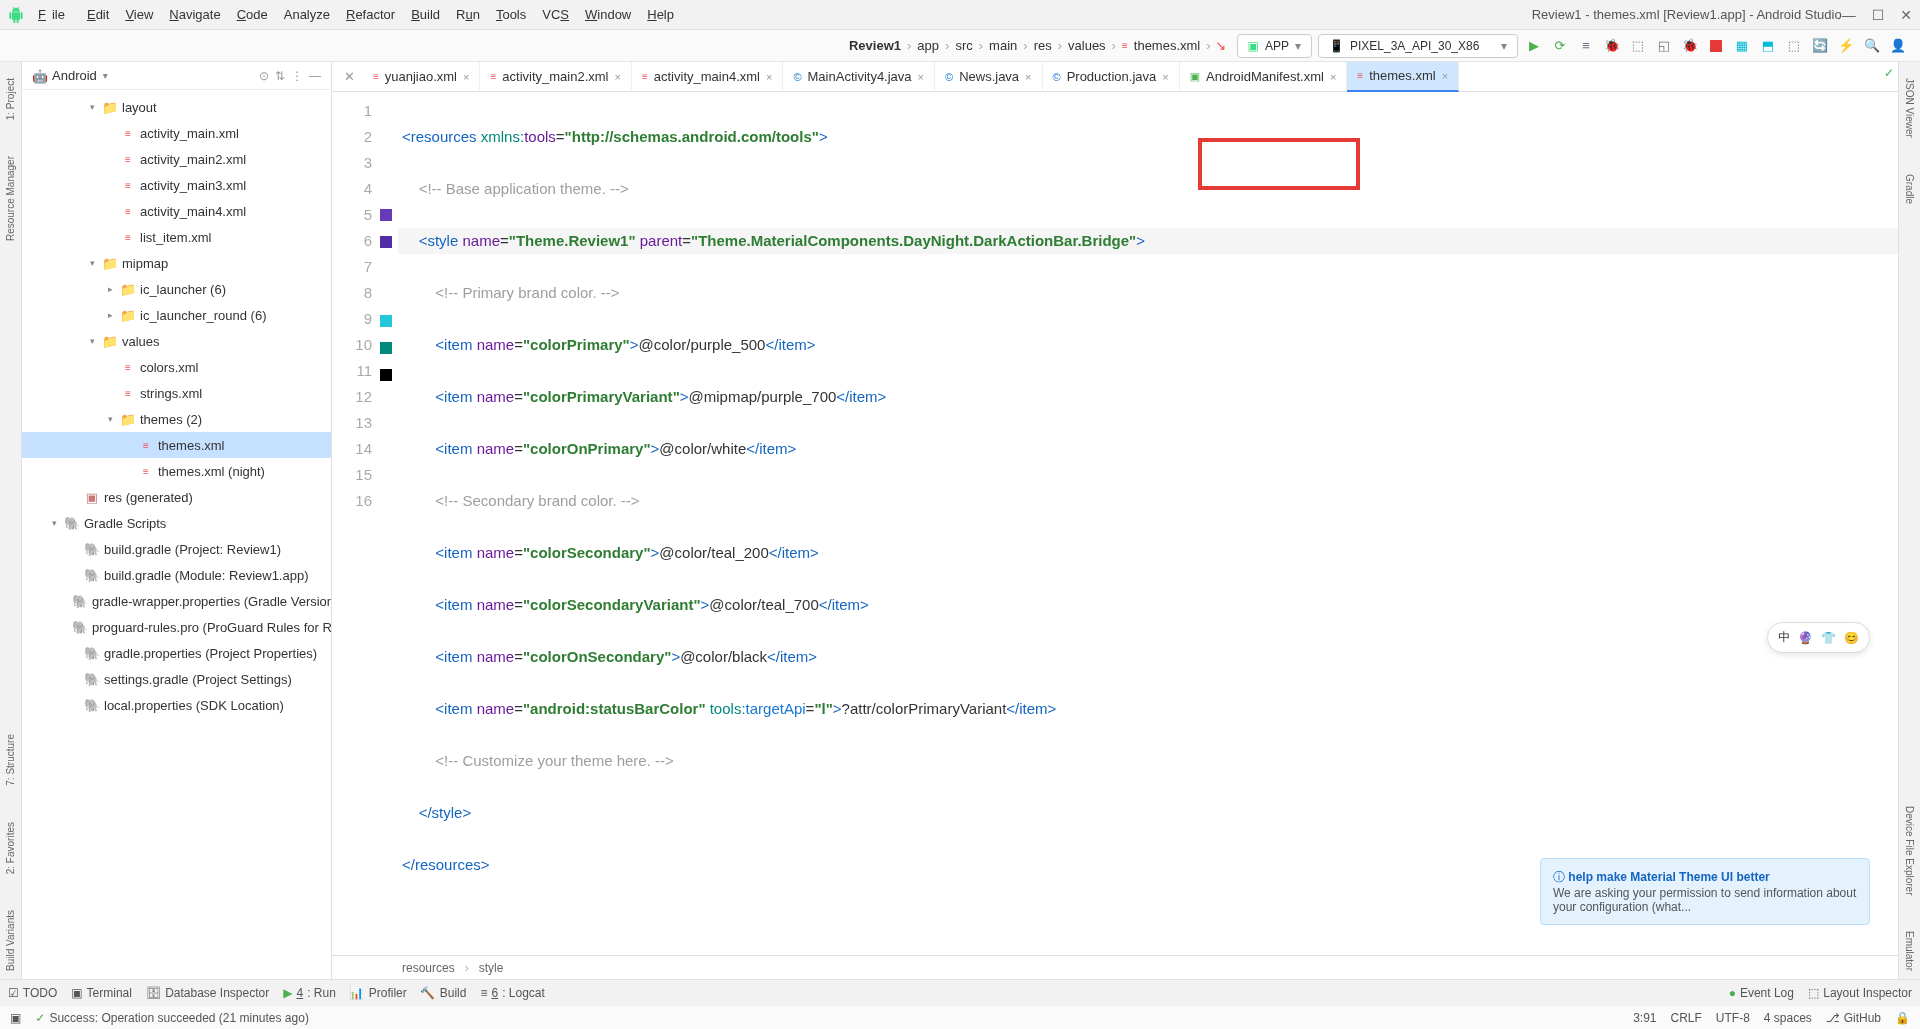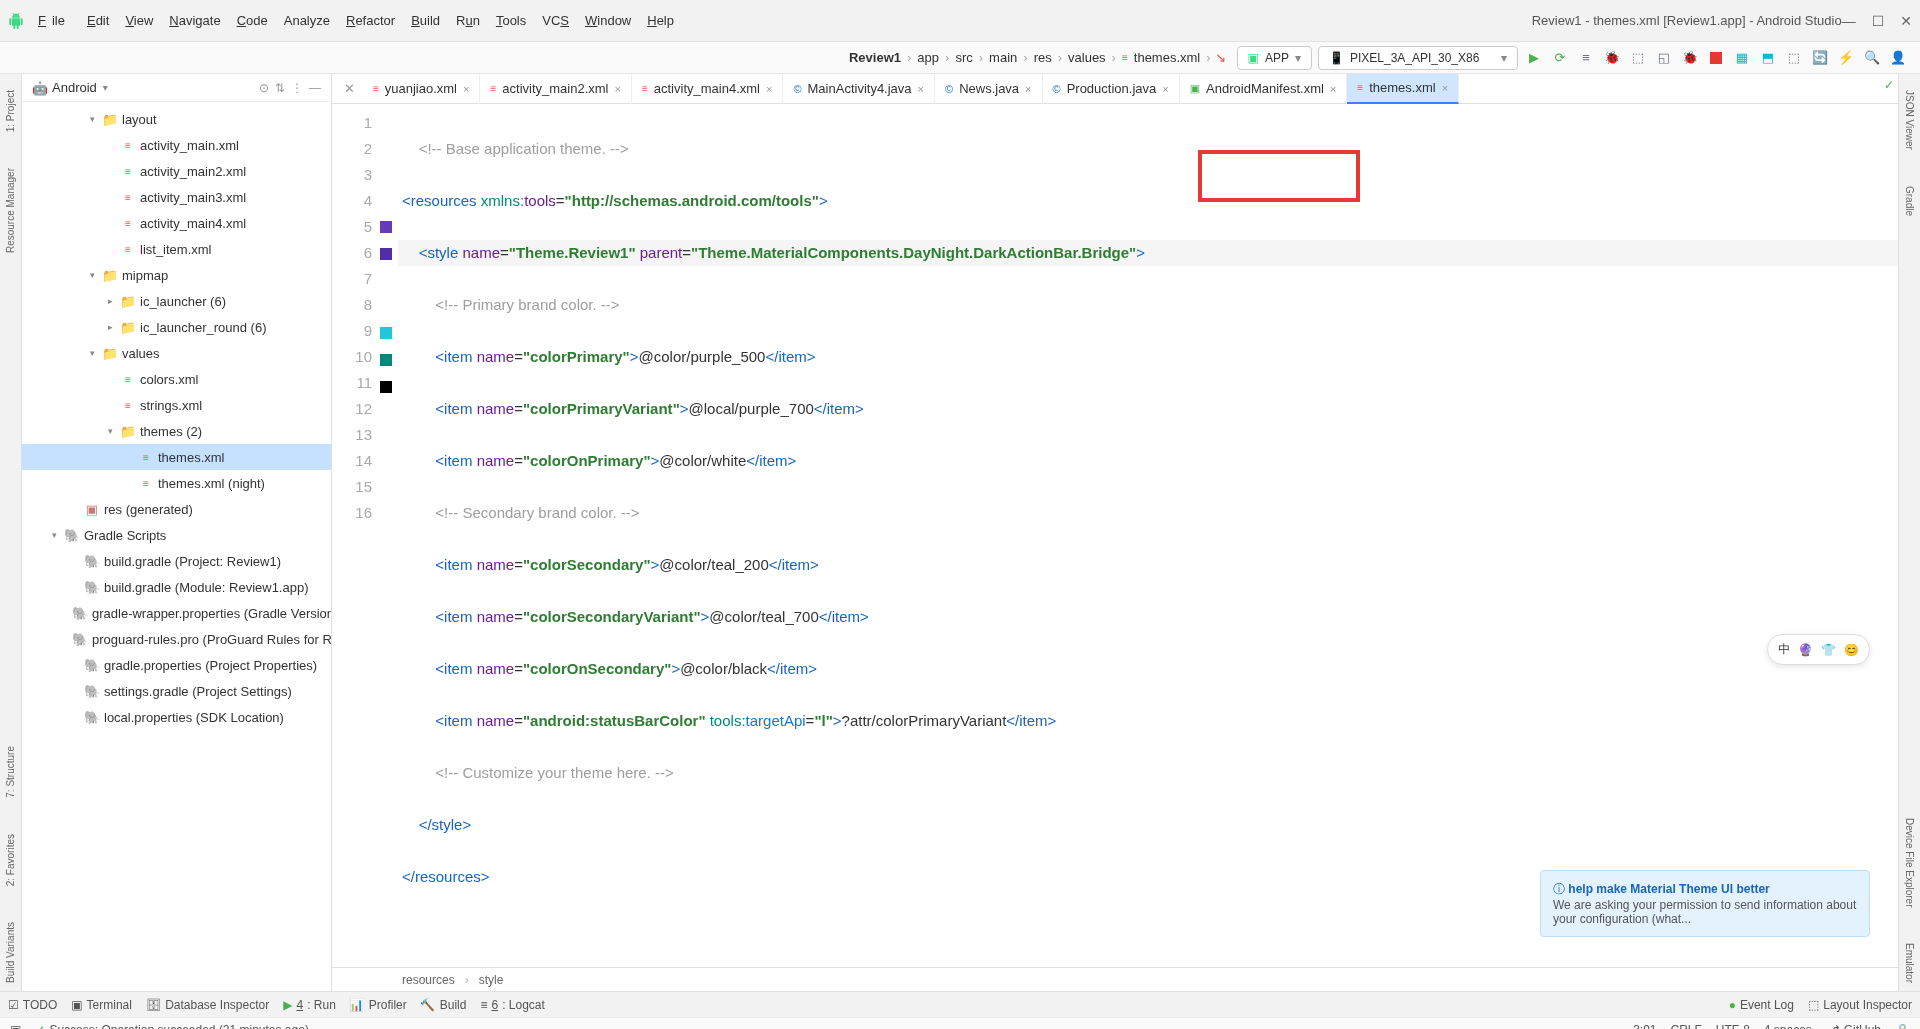--- a/index.html
+++ b/index.html
@@ -1,17 +1,17 @@
 <!DOCTYPE html>
 <html><head>
 <meta charset="utf-8">
 <style>
 * { margin: 0; padding: 0; box-sizing: border-box; font-family: -apple-system, BlinkMacSystemFont, "Segoe UI", sans-serif; }
 body { background: #fafafa; font-size: 13px; color: #333; overflow: hidden; width: 1920px; height: 1029px; }
-.menubar { height: 42px; background: #f2f2f2; display: flex; align-items: center; padding: 0 8px; border-bottom: 1px solid #e0e0e0; }
+.menubar { height: 30px; background: #f2f2f2; display: flex; align-items: center; padding: 0 8px; border-bottom: 1px solid #e0e0e0; }
 .menubar .logo { width: 16px; height: 16px; margin-right: 8px; }
 .menubar .menu { display: flex; gap: 4px; }
 .menubar .menu span { padding: 4px 6px; cursor: pointer; }
 .menubar .title { flex: 1; text-align: right; color: #555; }
 .menubar .winbtns { display: flex; gap: 16px; }
 .menubar .winbtns span { cursor: pointer; font-size: 14px; color: #666; }
 u.mnem { text-decoration: underline; }
 .navbar { height: 32px; background: #fafafa; display: flex; align-items: center; padding: 0 12px; border-bottom: 1px solid #e5e5e5; }
 .navbar .crumbs { display: flex; align-items: center; gap: 6px; flex: 1; justify-content: flex-end; }
 .navbar .crumbs .sep { color: #aaa; }
@@ -369,26 +369,26 @@
         <div><span class="sq" style="background:#26c6da"></span></div>
         <div><span class="sq" style="background:#00897b"></span></div>
         <div><span class="sq" style="background:#000"></span></div>
         <div>&nbsp;</div>
           <div>&nbsp;</div>
           <div>&nbsp;</div>
           <div>&nbsp;</div>
           <div>&nbsp;</div>
       </div>
       <div class="code">
+<div class="line"><span class="t-tag">&lt;resources</span> <span class="t-ns">xmlns:</span><span class="t-attr">tools</span>=<span class="t-str">"<span>http://schemas.android.com/tools</span>"</span><span class="t-tag">&gt;</span></div>
 <div class="line">    <span class="t-cmt">&lt;!-- <span>Base application theme.</span> --&gt;</span></div>
-<div class="line"><span class="t-tag">&lt;resources</span> <span class="t-ns">xmlns:</span><span class="t-attr">tools</span>=<span class="t-str">"<span>http://schemas.android.com/tools</span>"</span><span class="t-tag">&gt;</span></div>
 <div class="line hl">    <span class="t-tag">&lt;style</span> <span class="t-attr">name</span>=<span class="t-str">"<span>Theme.Review1</span>"</span> <span class="t-attr">parent</span>=<span class="t-str">"<span>Theme.MaterialComponents.DayNight.DarkActionBar.Bridge</span>"</span><span class="t-tag">&gt;</span></div>
 <div class="line">        <span class="t-cmt">&lt;!-- <span>Primary brand color.</span> --&gt;</span></div>
 <div class="line">        <span class="t-tag">&lt;item</span> <span class="t-attr">name</span>=<span class="t-str">"<span>colorPrimary</span>"</span><span class="t-tag">&gt;</span><span>@color/purple_500</span><span class="t-tag">&lt;/item&gt;</span></div>
-<div class="line">        <span class="t-tag">&lt;item</span> <span class="t-attr">name</span>=<span class="t-str">"<span>colorPrimaryVariant</span>"</span><span class="t-tag">&gt;</span><span>@local/purple_700</span><span class="t-tag">&lt;/item&gt;</span></div>
+<div class="line">        <span class="t-tag">&lt;item</span> <span class="t-attr">name</span>=<span class="t-str">"<span>colorPrimaryVariant</span>"</span><span class="t-tag">&gt;</span><span>@mipmap/purple_700</span><span class="t-tag">&lt;/item&gt;</span></div>
 <div class="line">        <span class="t-tag">&lt;item</span> <span class="t-attr">name</span>=<span class="t-str">"<span>colorOnPrimary</span>"</span><span class="t-tag">&gt;</span><span>@color/white</span><span class="t-tag">&lt;/item&gt;</span></div>
 <div class="line">        <span class="t-cmt">&lt;!-- <span>Secondary brand color.</span> --&gt;</span></div>
 <div class="line">        <span class="t-tag">&lt;item</span> <span class="t-attr">name</span>=<span class="t-str">"<span>colorSecondary</span>"</span><span class="t-tag">&gt;</span><span>@color/teal_200</span><span class="t-tag">&lt;/item&gt;</span></div>
 <div class="line">        <span class="t-tag">&lt;item</span> <span class="t-attr">name</span>=<span class="t-str">"<span>colorSecondaryVariant</span>"</span><span class="t-tag">&gt;</span><span>@color/teal_700</span><span class="t-tag">&lt;/item&gt;</span></div>
 <div class="line">        <span class="t-tag">&lt;item</span> <span class="t-attr">name</span>=<span class="t-str">"<span>colorOnSecondary</span>"</span><span class="t-tag">&gt;</span><span>@color/black</span><span class="t-tag">&lt;/item&gt;</span></div>
 <div class="line">        <span class="t-tag">&lt;item</span> <span class="t-attr">name</span>=<span class="t-str">"<span>android:statusBarColor</span>"</span> <span class="t-ns">tools:</span><span class="t-tgt">targetApi</span>=<span class="t-str">"<span>l</span>"</span><span class="t-tag">&gt;</span><span>?attr/colorPrimaryVariant</span><span class="t-tag">&lt;/item&gt;</span></div>
 <div class="line">        <span class="t-cmt">&lt;!-- <span>Customize your theme here.</span> --&gt;</span></div>
 <div class="line">    <span class="t-tag">&lt;/style&gt;</span></div>
 <div class="line"><span class="t-tag">&lt;/resources&gt;</span></div>
         <div class="redbox"></div>

